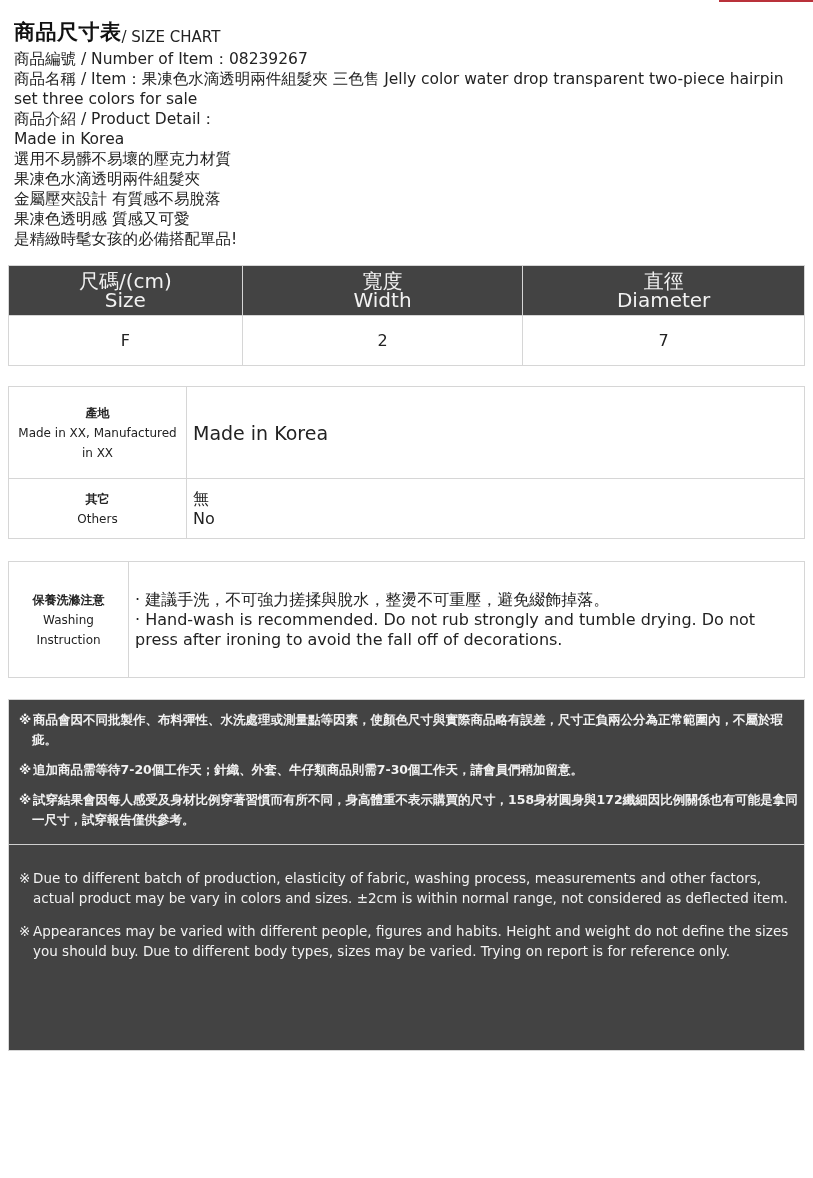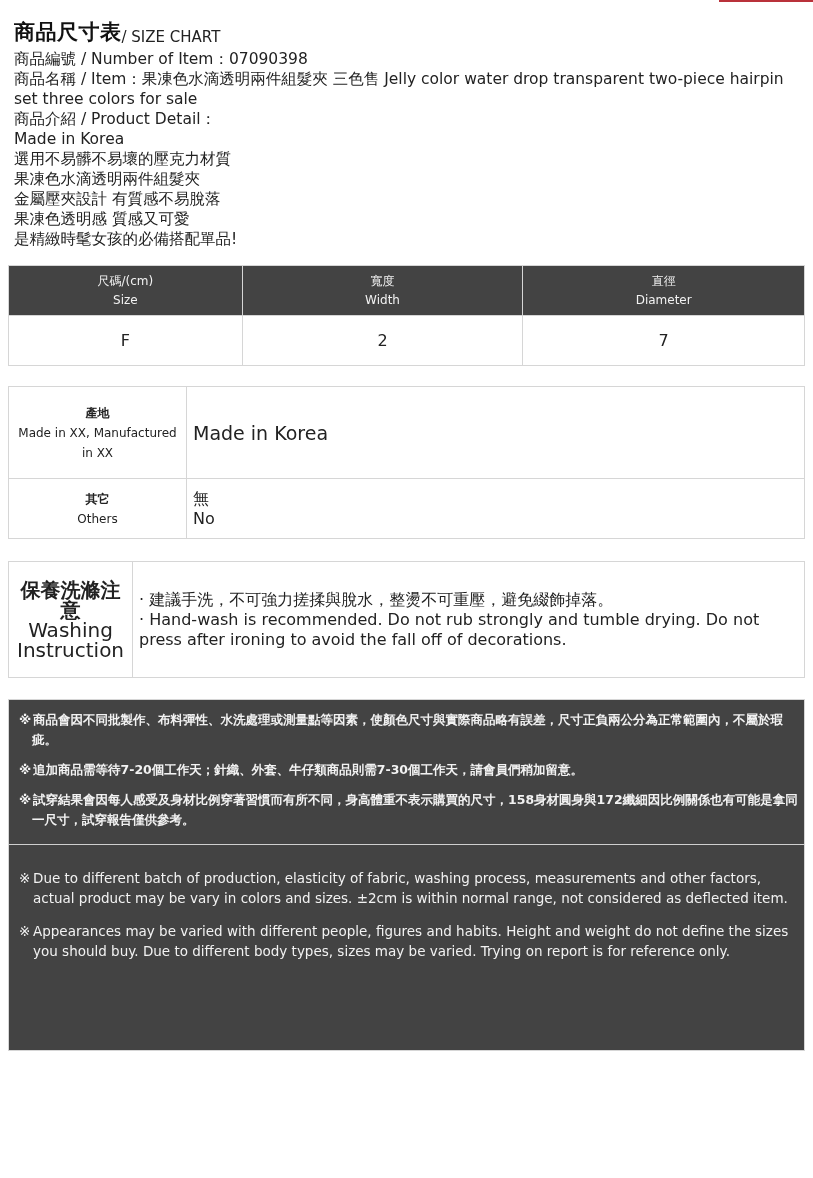--- a/index.html
+++ b/index.html
@@ -60,21 +60,21 @@
     td, th {
       border: 1px solid #d6d6d6;
     }
 
     
     .size-table { top: 265px; }
     .size-table th {
       background: #434343;
       color: #f2f2f2;
       font-weight: normal;
-      font-size: 12px;
+      font-size: 20px;
       line-height: 19px;
       height: 50px;
       text-align: center;
       border-color: #d6d6d6;
     }
     .size-table td {
       height: 50px;
       text-align: center;
       font-size: 16px;
       color: #222222;
@@ -103,21 +103,21 @@
     .spec-table .row-origin .value { font-size: 19px; }
     .spec-table .row-others td { height: 60px; }
     .spec-table .row-others .value { font-size: 16px; line-height: 20px; }
 
     
     .wash-table { top: 561px; }
     .wash-table td { height: 116px; }
     .wash-table .label {
       width: 120px;
       text-align: center;
-      font-size: 20px;
+      font-size: 12px;
       line-height: 20px;
       padding: 4px 8px;
     }
     .wash-table .label .zh { font-weight: bold; }
     .wash-table .value {
       font-size: 16px;
       line-height: 20px;
       padding: 0 6px;
       text-align: left;
     }
@@ -163,21 +163,21 @@
 <body>
 
 <div class="top-bar"></div>
 
 <section class="intro">
   <div class="title-line">
     <span class="title-zh">商品尺寸表</span>
     <span class="title-en">/ SIZE CHART</span>
   </div>
   <div class="intro-lines">
-    <div>商品編號 / Number of Item：07090398</div>
+    <div>商品編號 / Number of Item：08239267</div>
     <div>商品名稱 / Item：果凍色水滴透明兩件組髮夾 三色售 Jelly color water drop transparent two-piece hairpin set three colors for sale</div>
     <div>商品介紹 / Product Detail：</div>
     <div>Made in Korea</div>
     <div>選用不易髒不易壞的壓克力材質</div>
     <div>果凍色水滴透明兩件組髮夾</div>
     <div>金屬壓夾設計 有質感不易脫落</div>
     <div>果凍色透明感 質感又可愛</div>
     <div>是精緻時髦女孩的必備搭配單品!</div>
   </div>
 </section>

